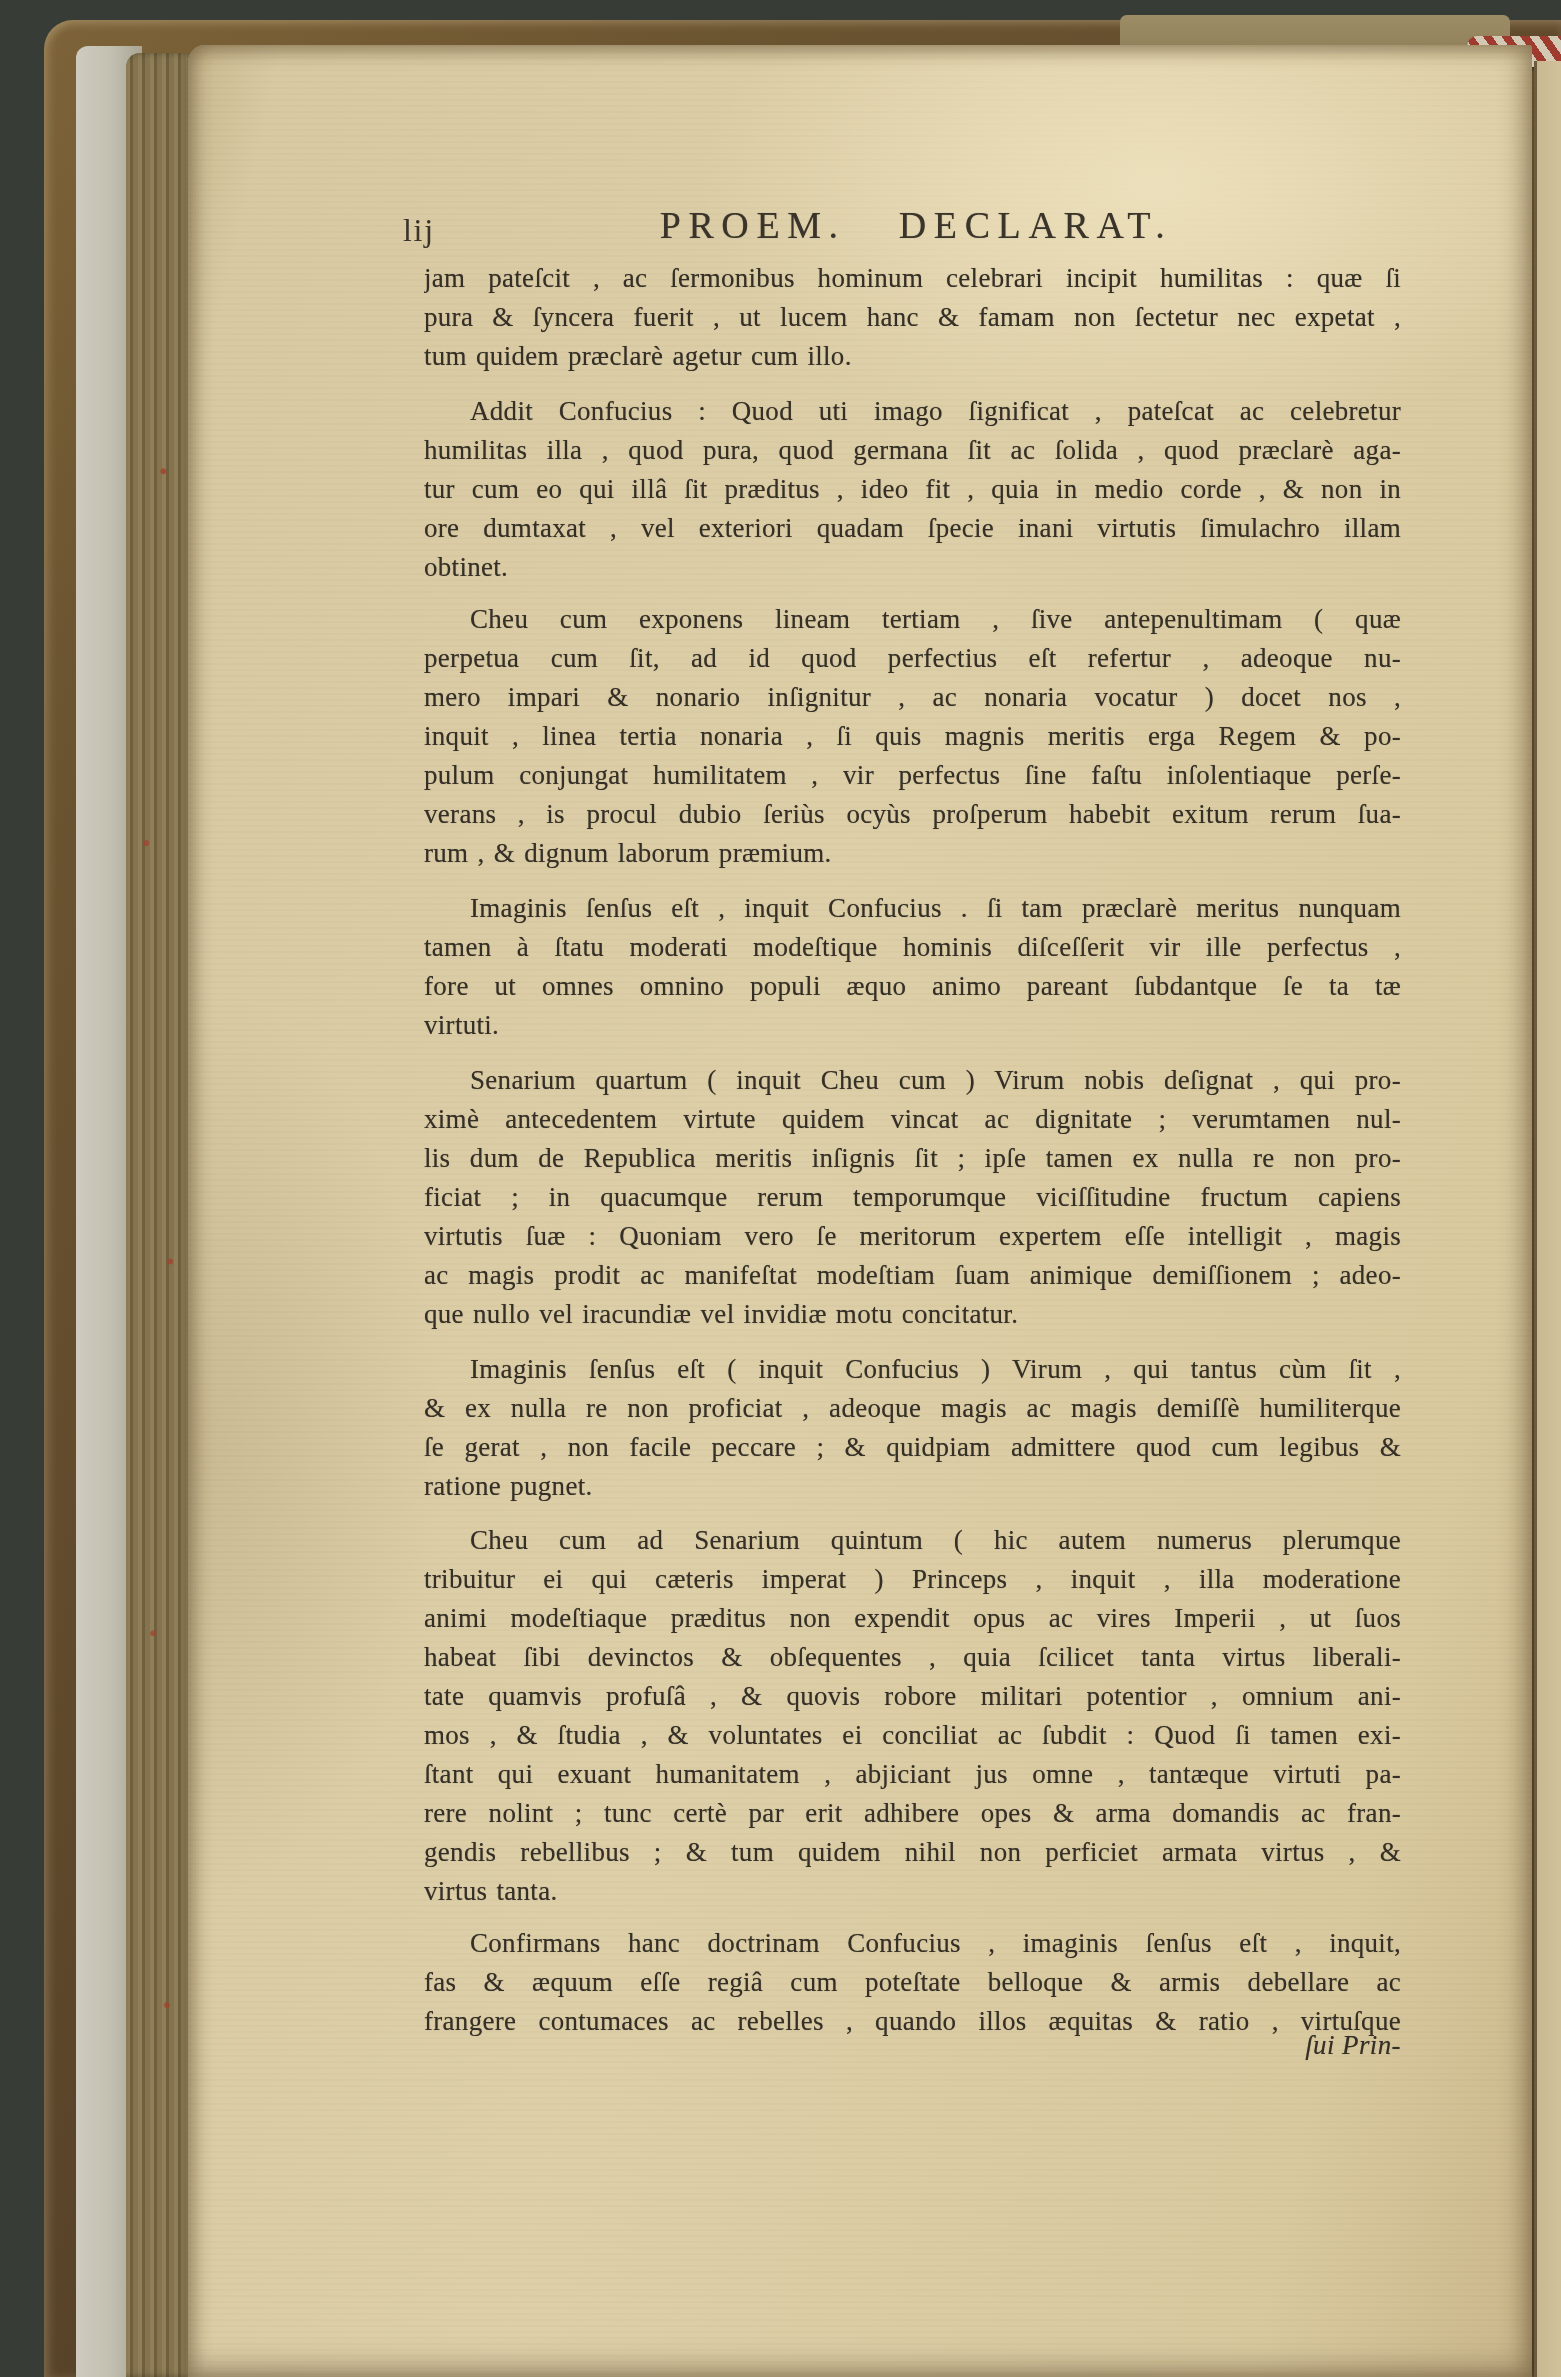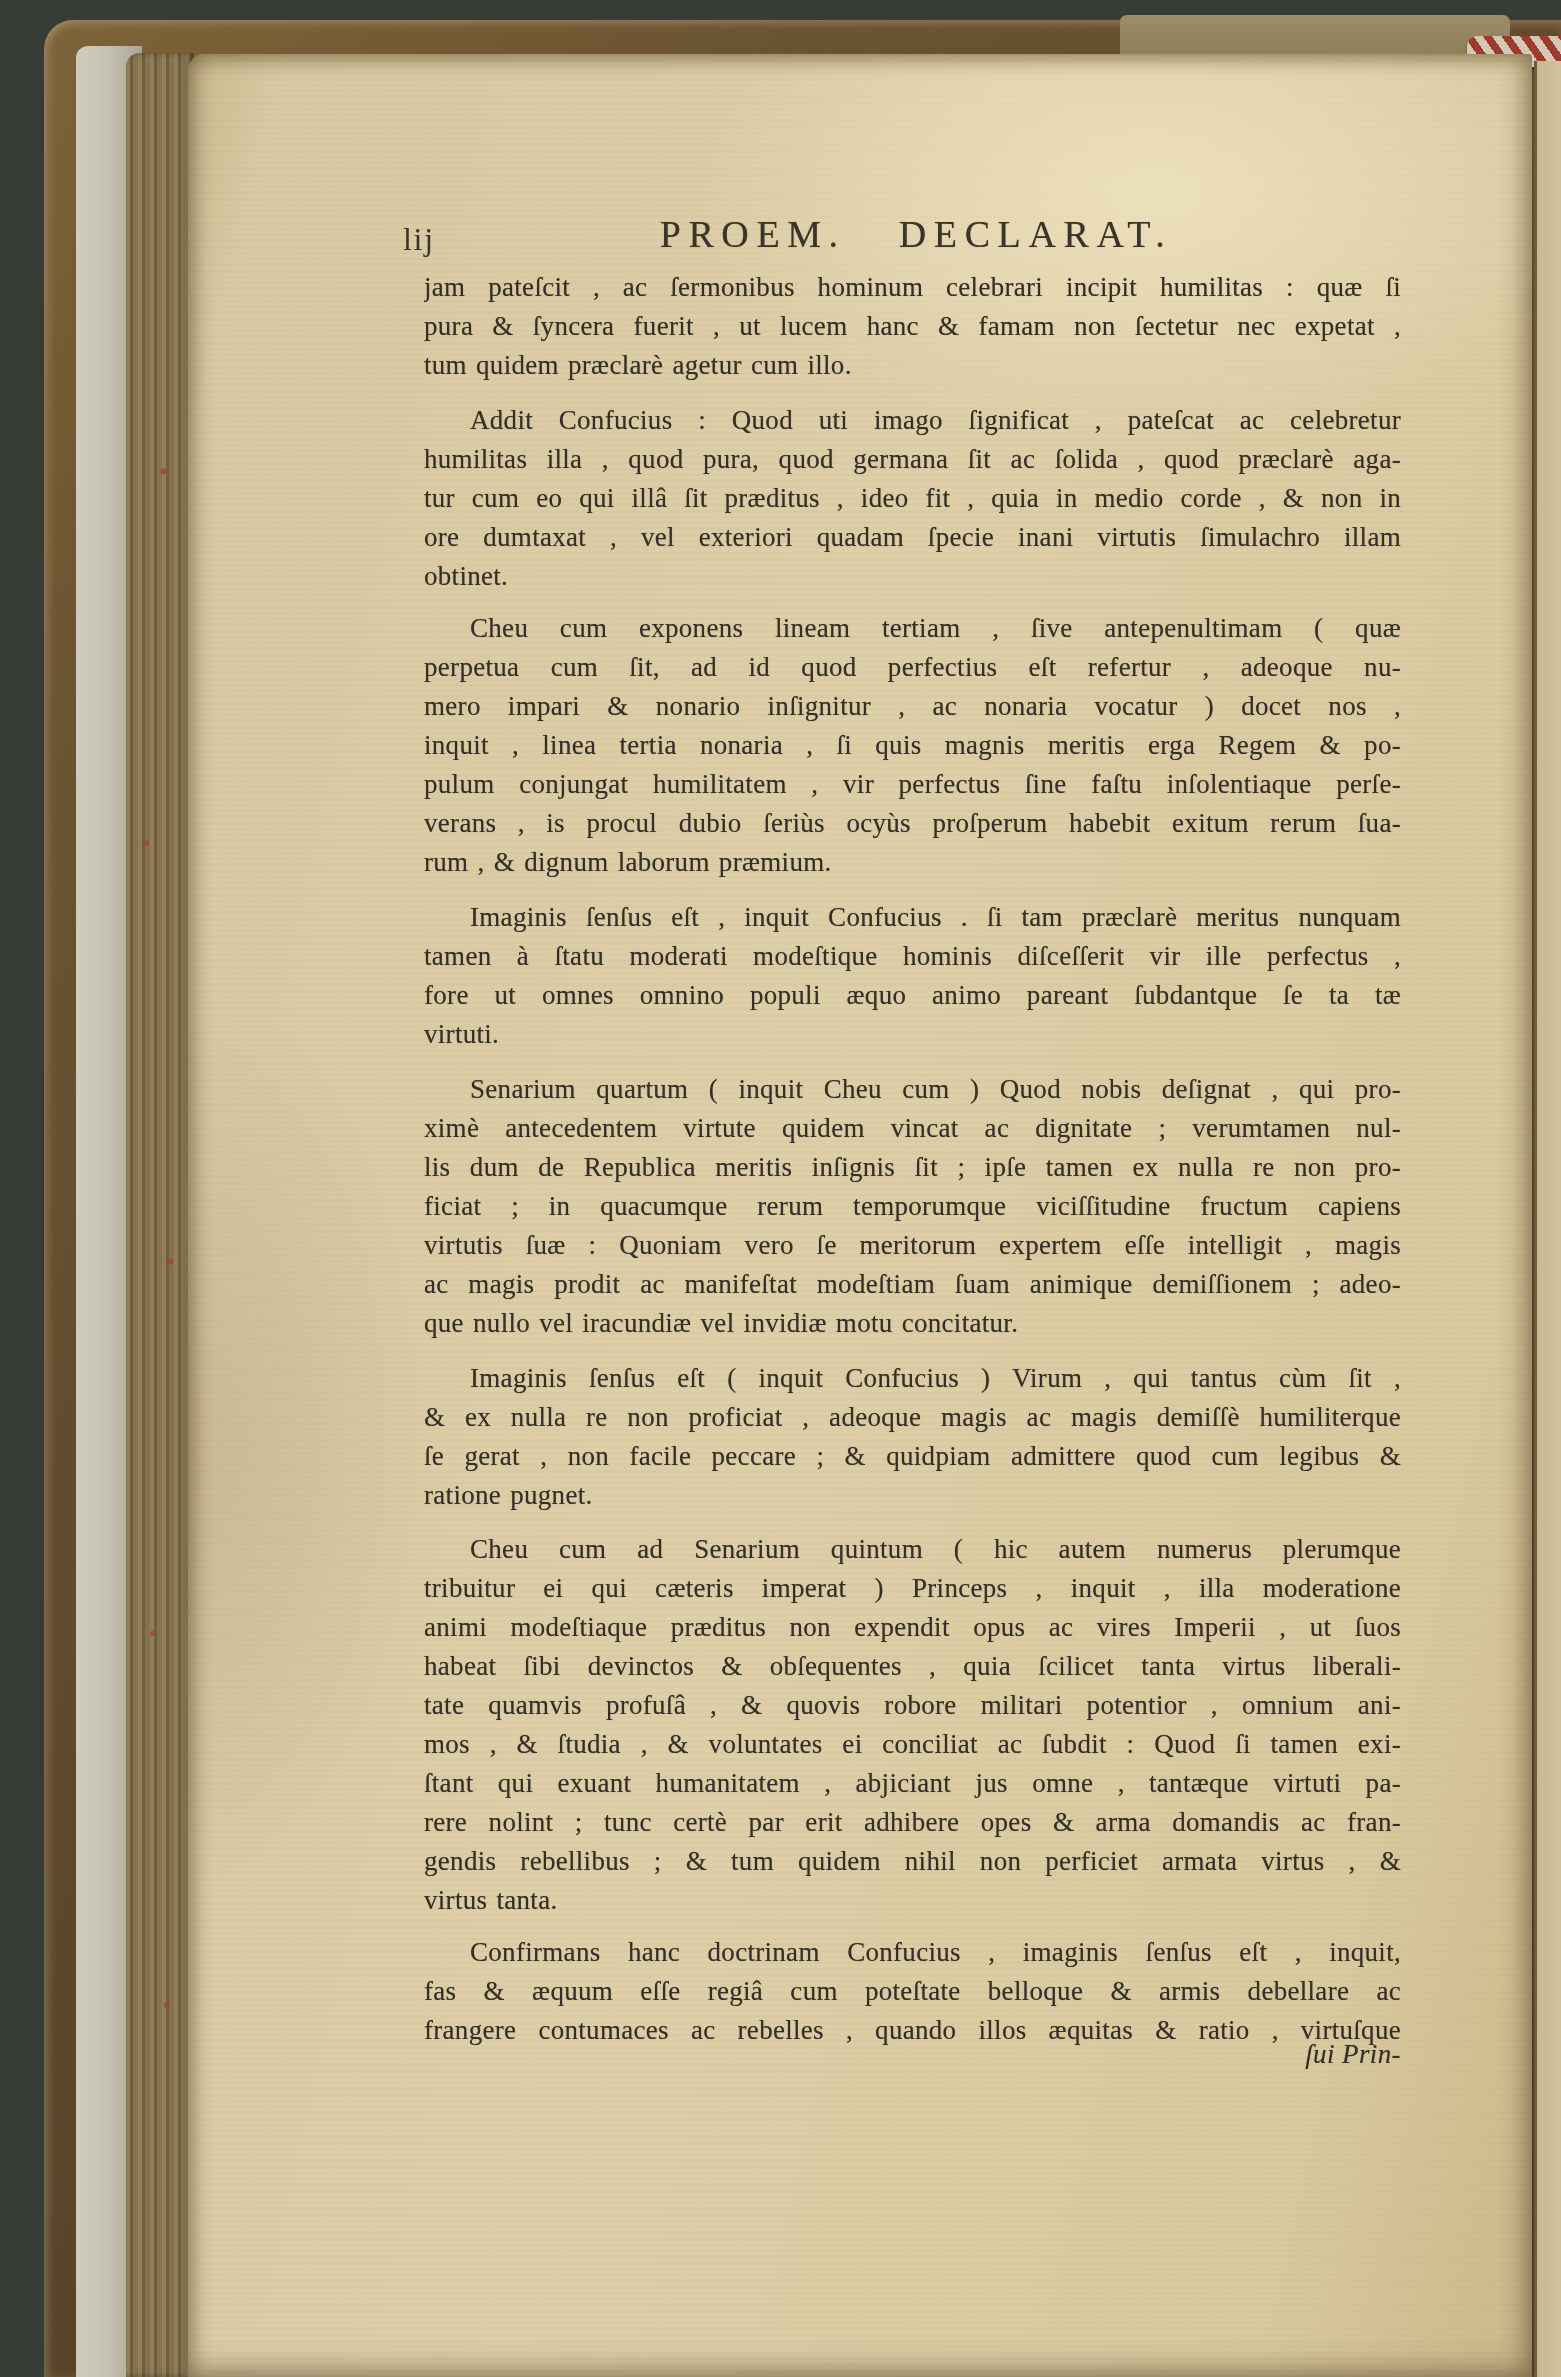--- a/index.html
+++ b/index.html
@@ -25,21 +25,21 @@
       radial-gradient(circle at 55% 18%,rgba(165,64,44,.8) 0 2.5px,transparent 3.4px),
       radial-gradient(circle at 30% 34%,rgba(165,64,44,.7) 0 2.5px,transparent 3.4px),
       radial-gradient(circle at 65% 52%,rgba(165,64,44,.75) 0 2.5px,transparent 3.4px),
       radial-gradient(circle at 40% 68%,rgba(165,64,44,.7) 0 2.5px,transparent 3.4px),
       radial-gradient(circle at 60% 84%,rgba(165,64,44,.7) 0 2.5px,transparent 3.4px),
       repeating-linear-gradient(90deg,#8f7e57 0 4.2px,#6f5f3d 4.2px 6.8px,#84734e 6.8px 12px);
     border-radius:13.6px 0 0 0;
     box-shadow:inset -5.1px 0 6.8px rgba(40,30,15,.45);}
   .page2{position:absolute;left:1534px;top:61px;width:28px;bottom:0;
     background:linear-gradient(90deg,#6b5c3e 0 3.4px,#c9b892 3.4px,#d2c29b 100%);}
-  .page{position:absolute;left:188px;top:54px;width:1344px;bottom:0;
+  .page{position:absolute;left:188px;top:45px;width:1344px;bottom:0;
     background:
       radial-gradient(ellipse 763px 424px at 72% 6%,rgba(238,226,190,.9) 0%,rgba(238,226,190,0) 60%),
       radial-gradient(ellipse 424px 763px at 0% 60%,rgba(130,105,65,.18) 0%,rgba(130,105,65,0) 60%),
       repeating-linear-gradient(180deg,rgba(140,120,80,.045) 0 1.7px,rgba(0,0,0,0) 1.7px 6px),
       linear-gradient(103deg,#c9b88e 0%,#d8c9a2 5%,#ddcfa8 45%,#d9c99f 85%,#cbb88c 100%);
     border-radius:17px 3.4px 0 0;
     box-shadow:inset 0 8.5px 15.3px rgba(90,70,40,.25), inset -12px 0 22px rgba(90,70,40,.28),
                inset 8.5px 0 15.3px rgba(90,70,40,.22), inset 0 -13.6px 25.4px rgba(70,55,30,.25);}
 
   
@@ -100,21 +100,21 @@
           <div class="line"><span class="it">verans , is procul dubio ſeriùs ocyùs proſperum habebit exitum rerum ſua-</span></div>
           <div class="line last"><span class="it">rum , &amp; dignum laborum præmium.</span></div>
         </div>
         <div class="para gap-a">
           <div class="line indent"><span class="it">Imaginis ſenſus eſt , </span><span class="rm">inquit </span><span class="it">Confucius . ſi tam præclarè meritus nunquam</span></div>
           <div class="line"><span class="it">tamen à ſtatu moderati modeſtique hominis diſceſſerit vir ille perfectus ,</span></div>
           <div class="line"><span class="it">fore ut omnes omnino populi æquo animo pareant ſubdantque ſe ta tæ</span></div>
           <div class="line last"><span class="it">virtuti.</span></div>
         </div>
         <div class="para gap-a">
-          <div class="line indent"><span class="it">Senarium quartum </span><span class="rm">( inquit </span><span class="it">Cheu cum </span><span class="rm">) </span><span class="it">Quod nobis deſignat , qui pro-</span></div>
+          <div class="line indent"><span class="it">Senarium quartum </span><span class="rm">( inquit </span><span class="it">Cheu cum </span><span class="rm">) </span><span class="it">Virum nobis deſignat , qui pro-</span></div>
           <div class="line"><span class="it">ximè antecedentem virtute quidem vincat ac dignitate ; verumtamen nul-</span></div>
           <div class="line"><span class="it">lis dum de Republica meritis inſignis ſit ; ipſe tamen ex nulla re non pro-</span></div>
           <div class="line"><span class="it">ficiat ; in quacumque rerum temporumque viciſſitudine fructum capiens</span></div>
           <div class="line"><span class="it">virtutis ſuæ : Quoniam vero ſe meritorum expertem eſſe intelligit , magis</span></div>
           <div class="line"><span class="it">ac magis prodit ac manifeſtat modeſtiam ſuam animique demiſſionem ; adeo-</span></div>
           <div class="line last"><span class="it">que nullo vel iracundiæ vel invidiæ motu concitatur.</span></div>
         </div>
         <div class="para gap-a">
           <div class="line indent"><span class="it">Imaginis ſenſus eſt </span><span class="rm">( inquit </span><span class="it">Confucius </span><span class="rm">) </span><span class="it">Virum , qui tantus cùm ſit ,</span></div>
           <div class="line"><span class="it">&amp; ex nulla re non proficiat , adeoque magis ac magis demiſſè humiliterque</span></div>

